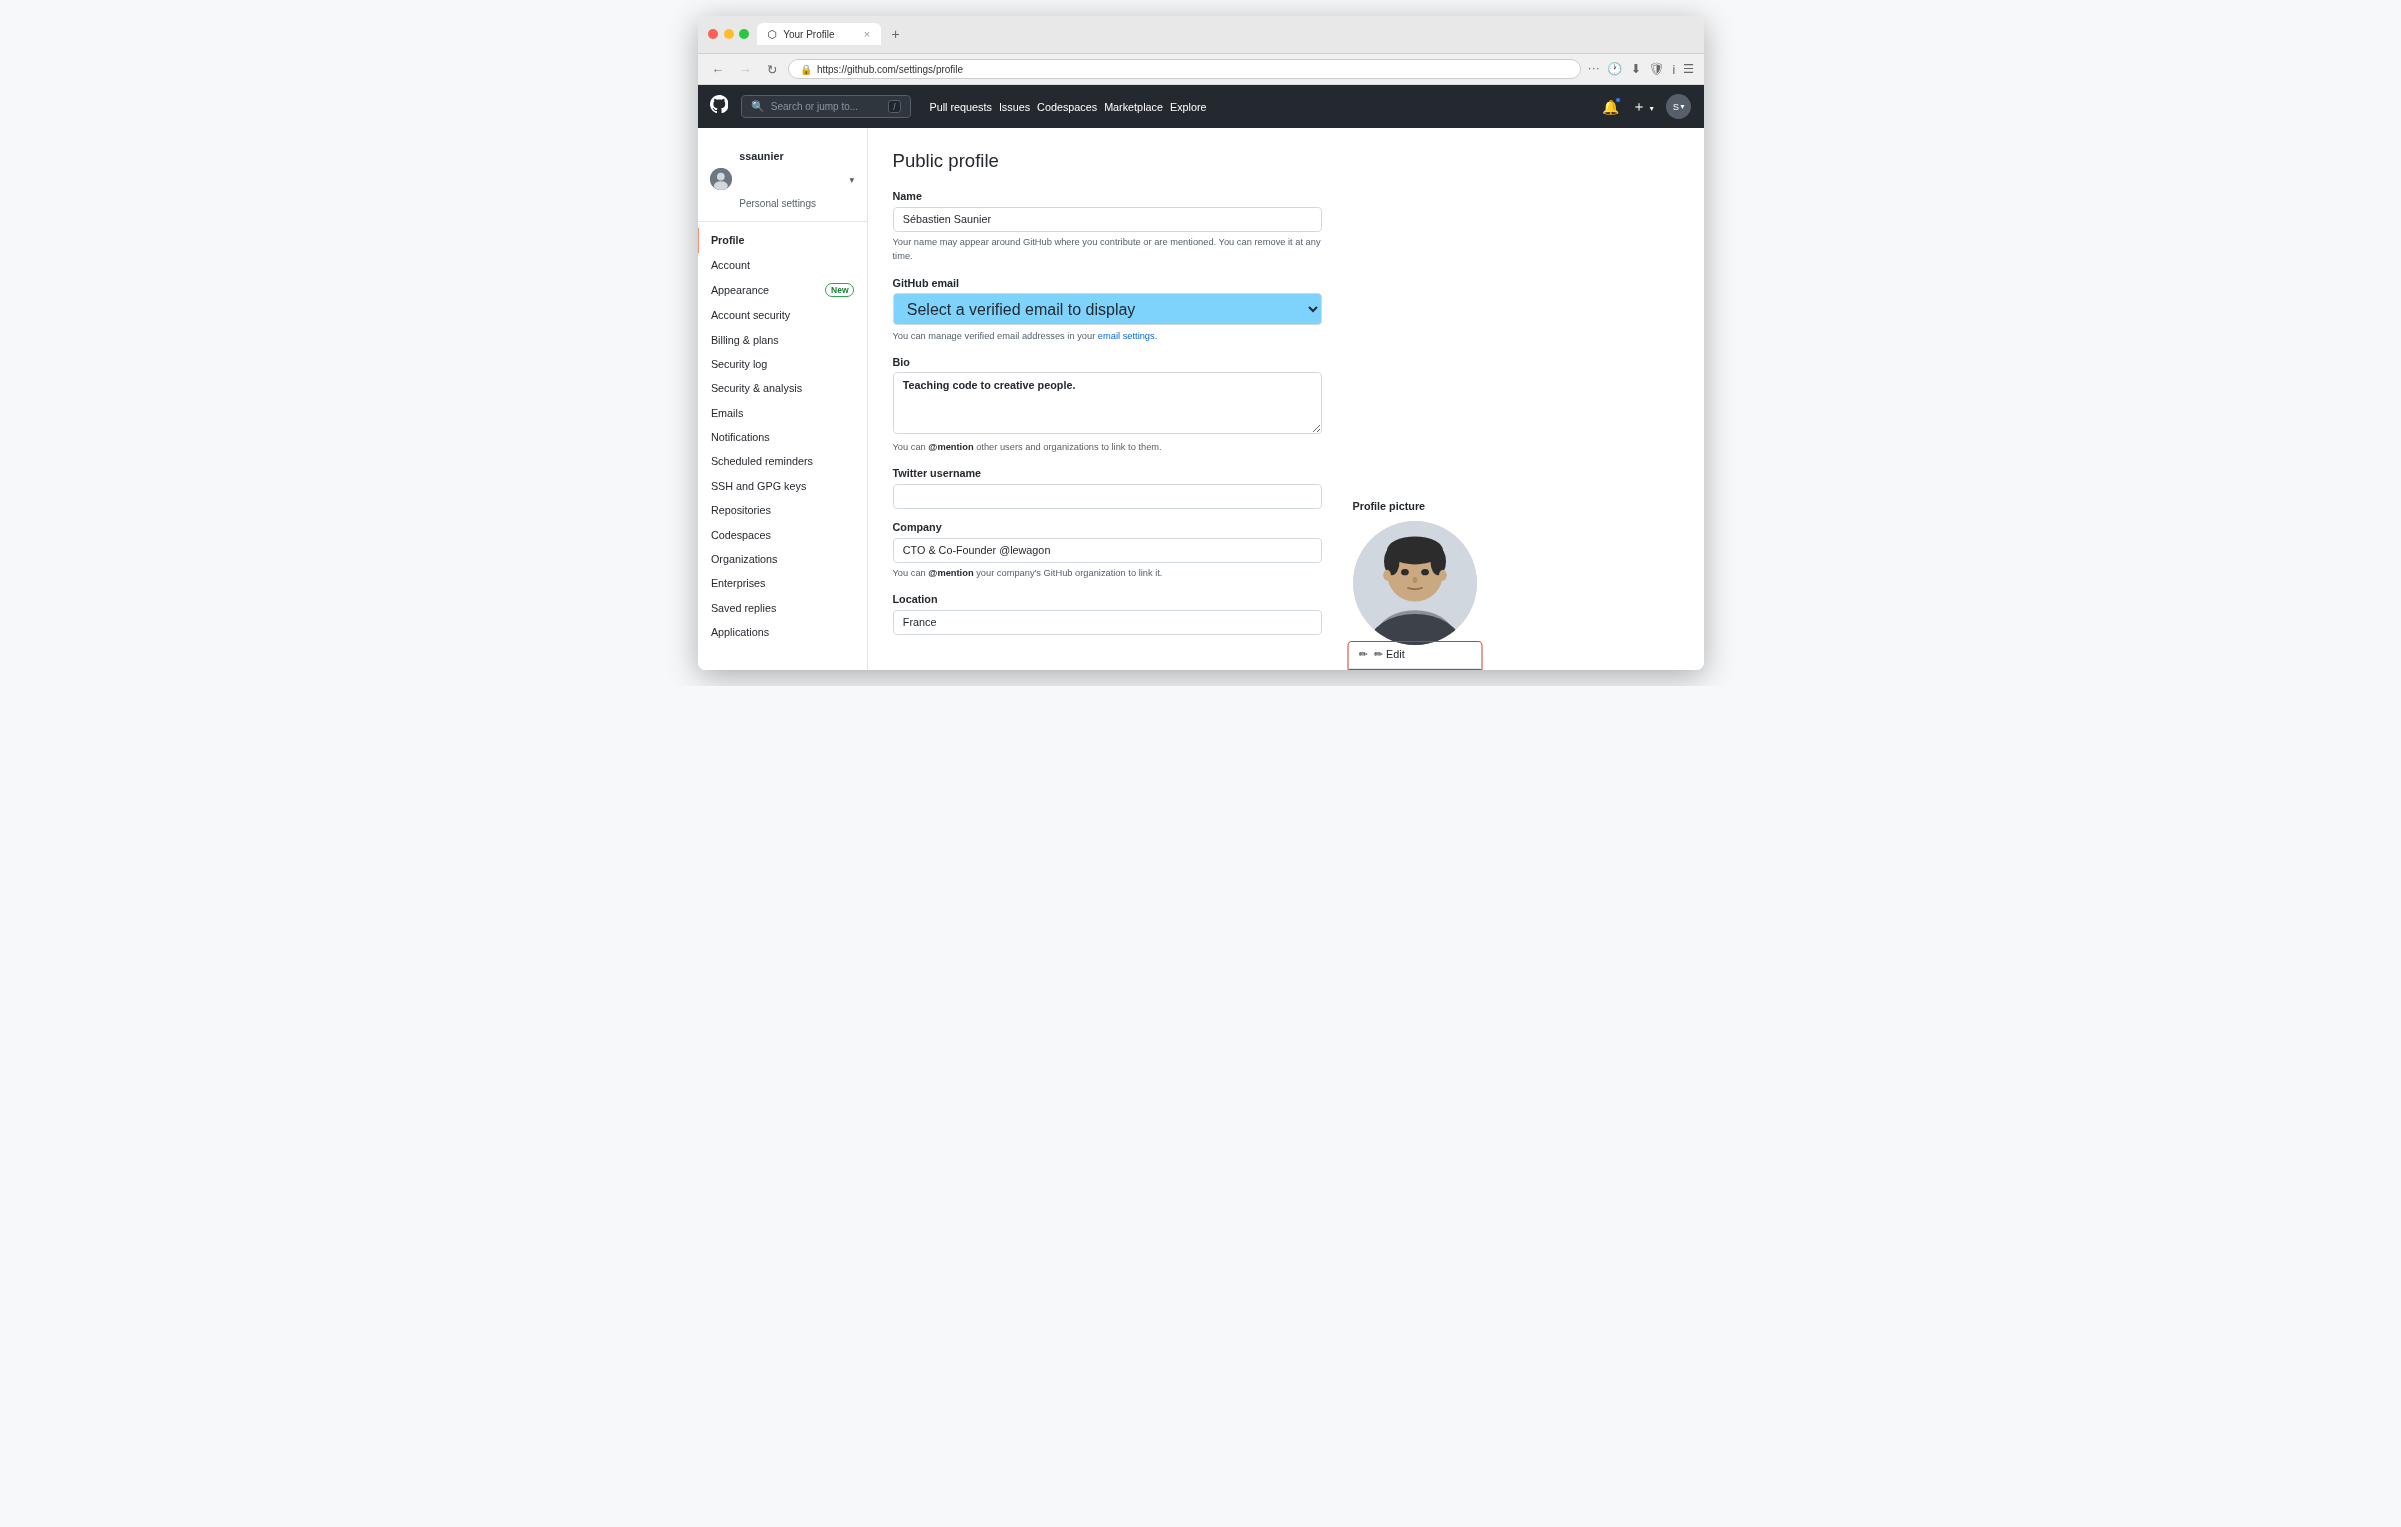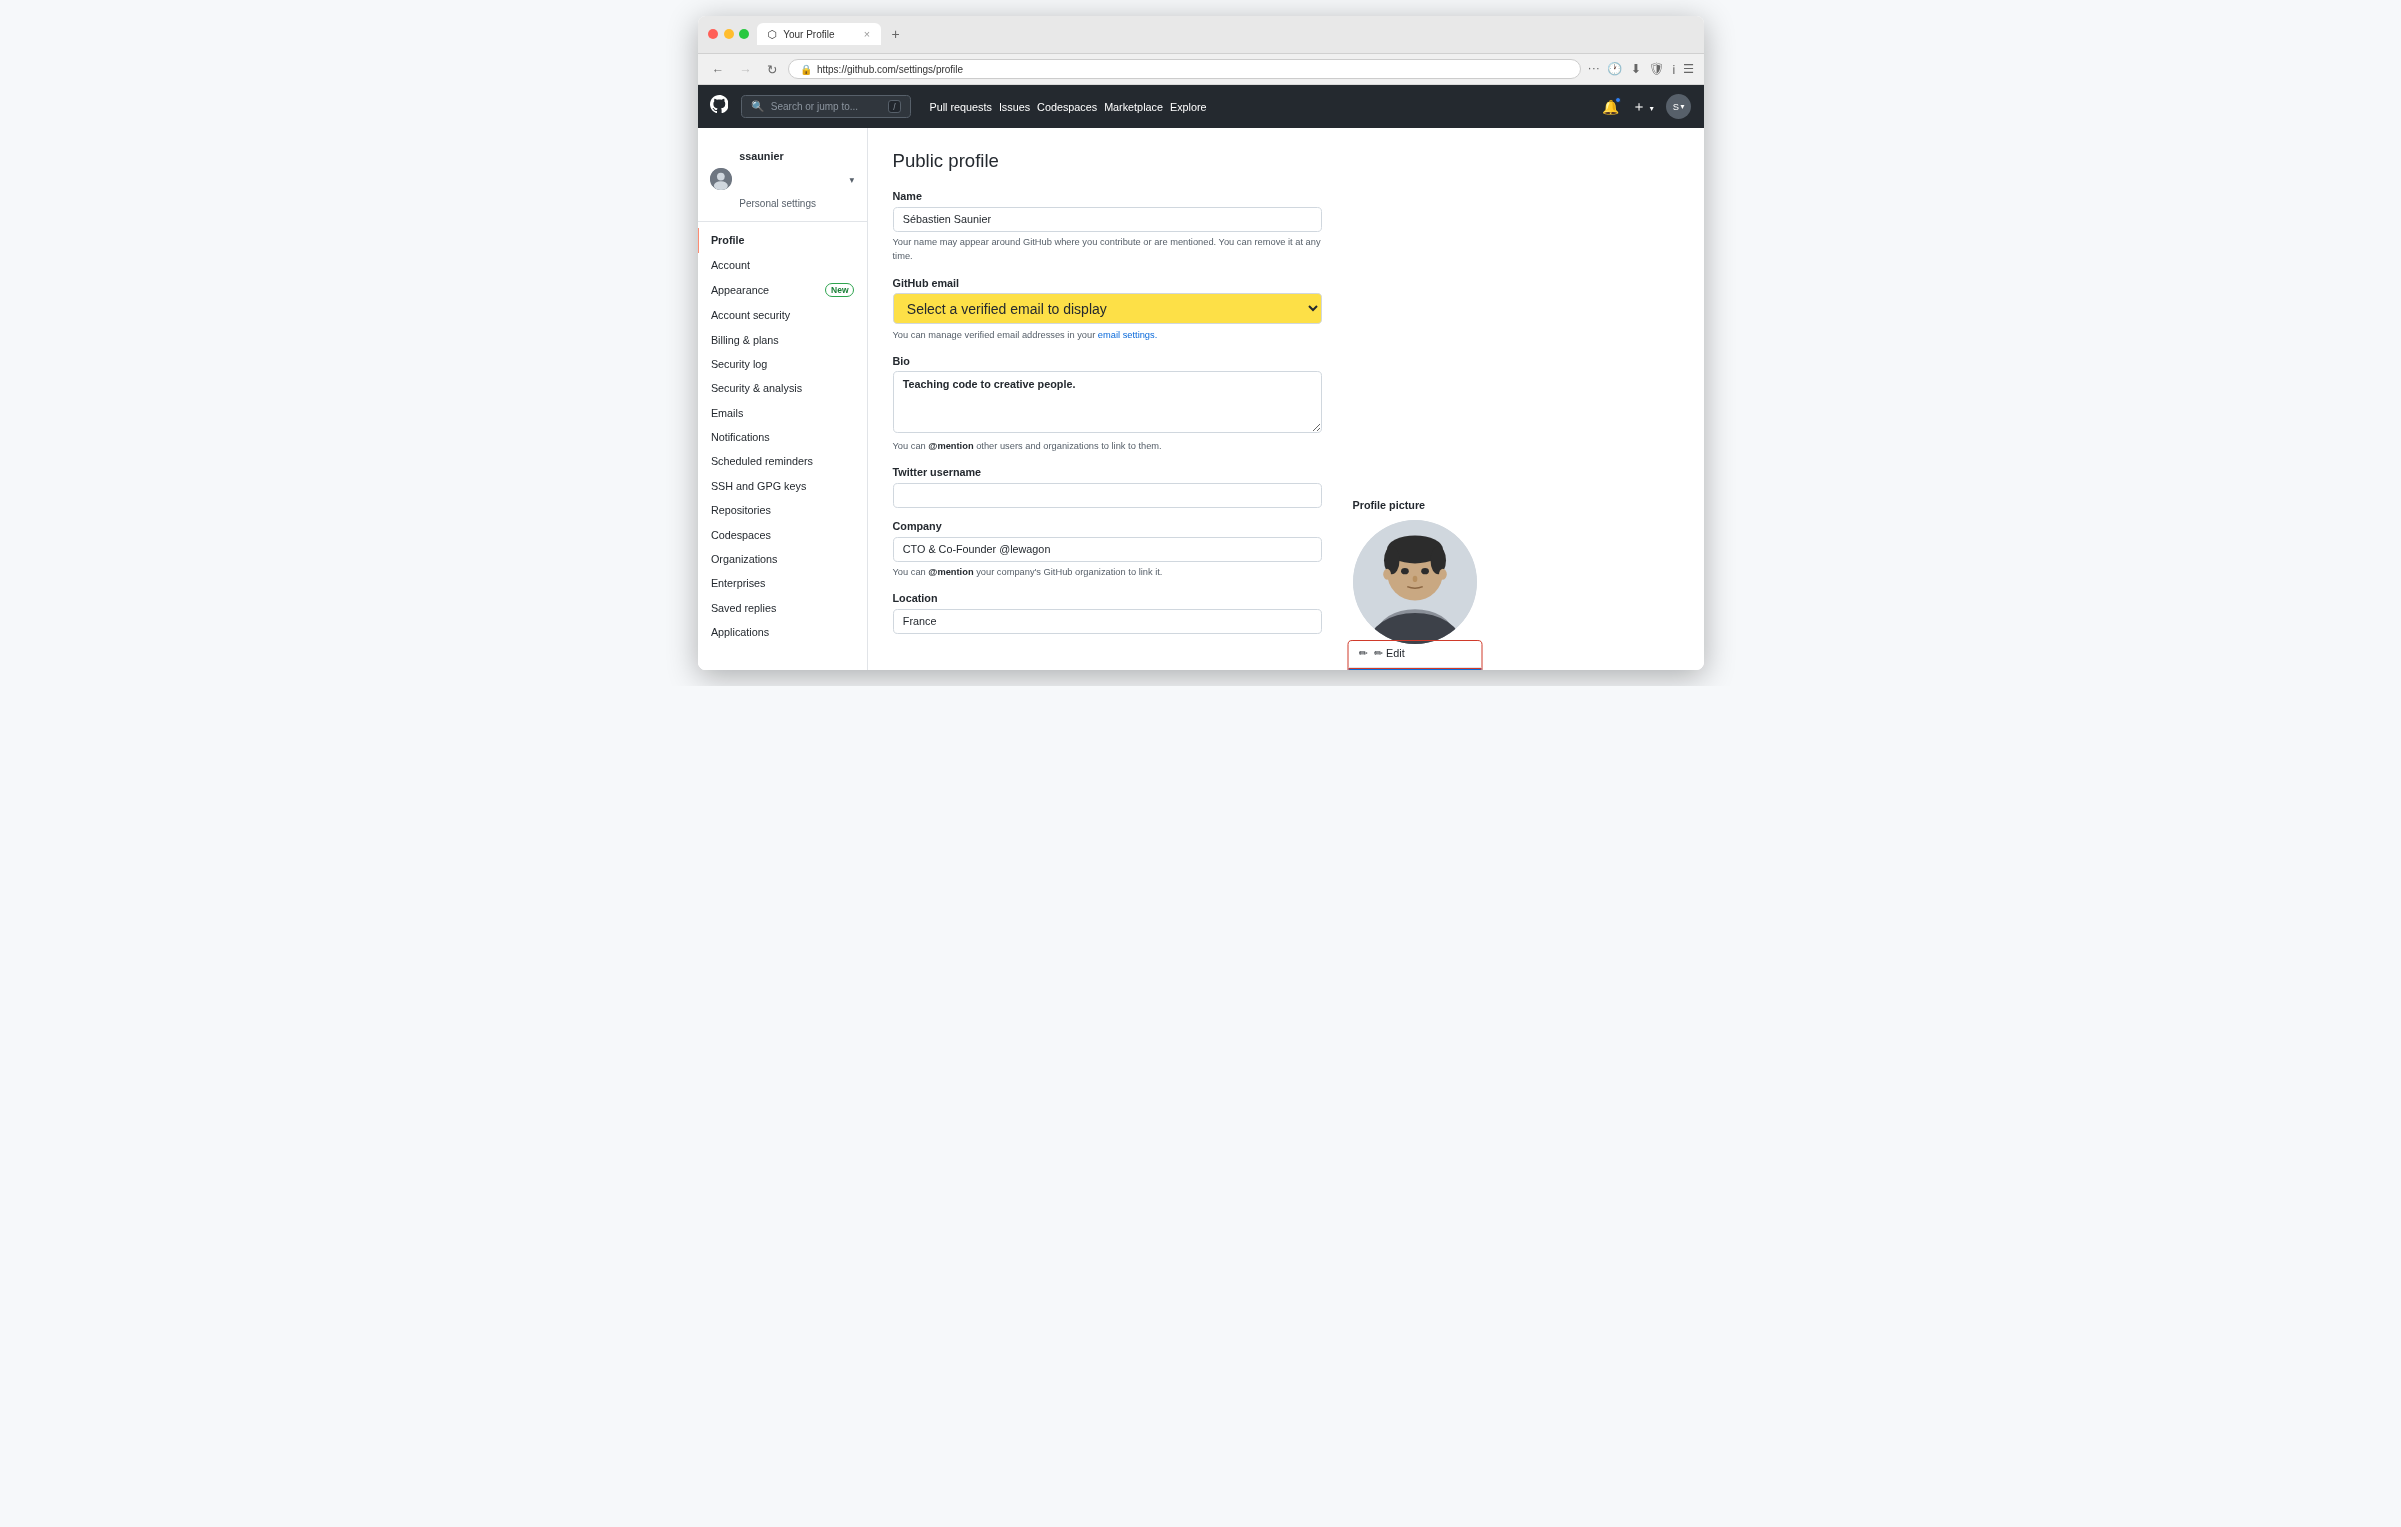--- a/index.html
+++ b/index.html
@@ -216,23 +216,23 @@
       color: #57606a;
       margin-top: 4.6px;
       line-height: 1.5;
     }
     .form-hint a { color: #0969da; text-decoration: none; }
     .form-select {
       width: 100%;
       padding: 5.4px 9.3px;
       border: 0.8px solid #d0d7de;
       border-radius: 4.6px;
-      font-size: 14px;
-      color: #24292f;
-      background: #fde047;
+      font-size: 16px;
+      color: #24292f;
+      background: #7dd3fc;
       outline: none;
       appearance: auto;
       cursor: pointer;
     }
     .form-textarea {
       width: 100%;
       padding: 5.4px 9.3px;
       border: 0.8px solid #d0d7de;
       border-radius: 4.6px;
       font-size: 10.8px;

